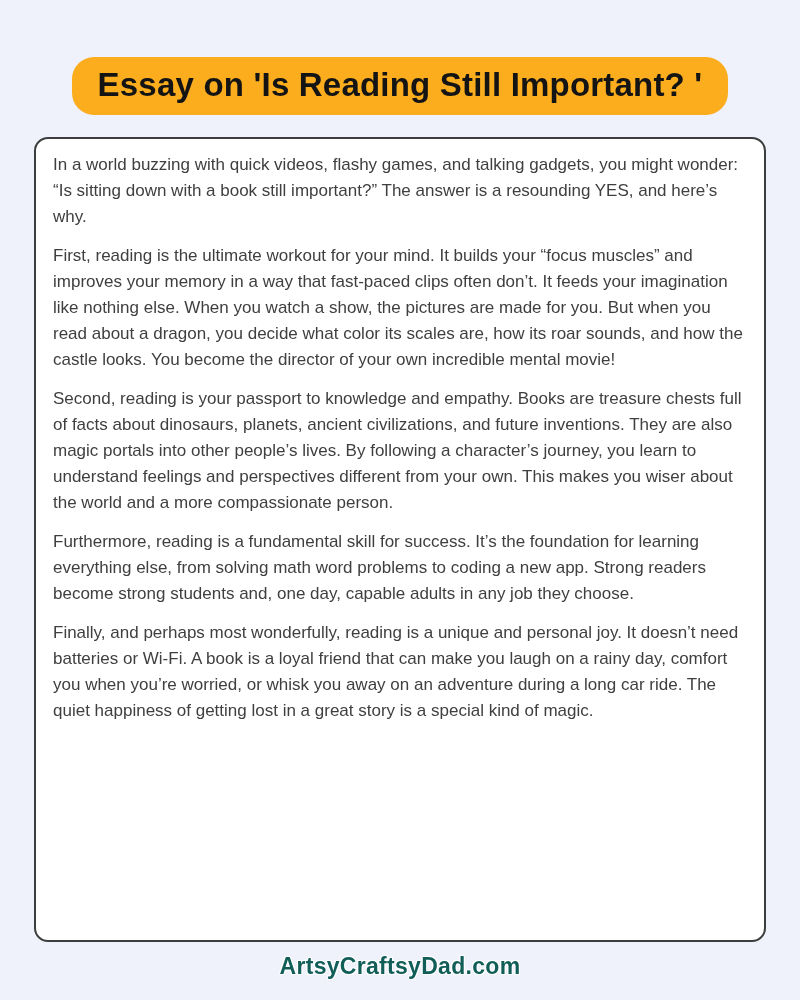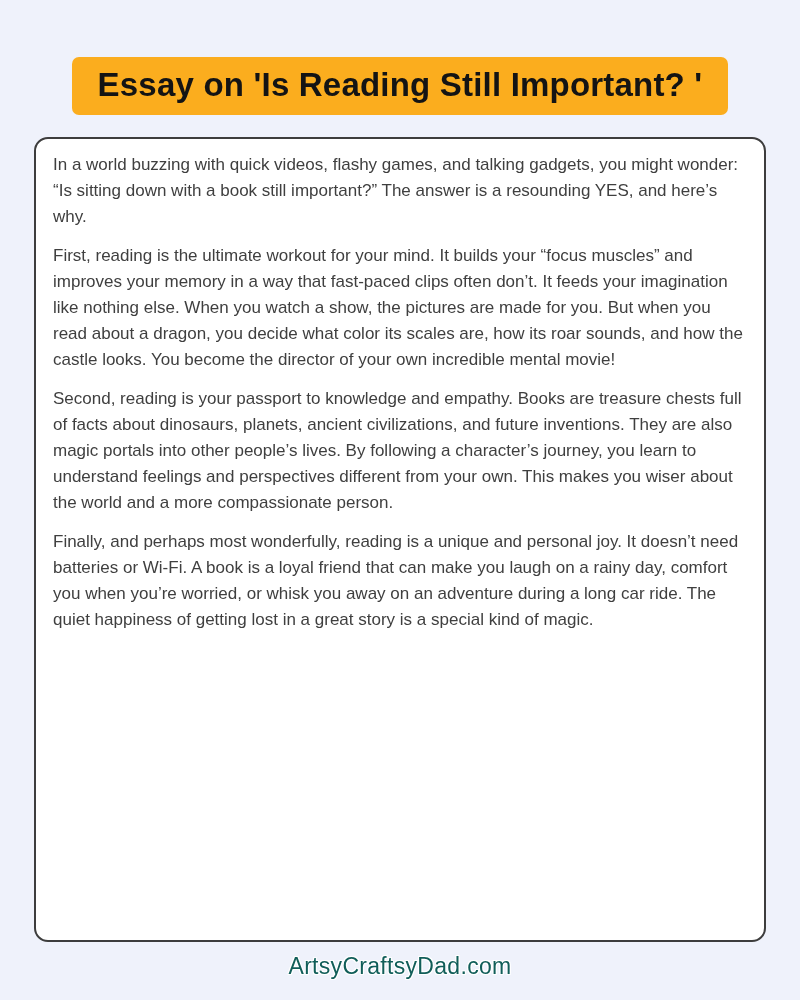--- a/index.html
+++ b/index.html
@@ -15,21 +15,21 @@
   }
   .banner-wrap {
     display: flex;
     justify-content: center;
     padding-top: 57px;
   }
   .title-banner {
     display: inline-block;
     background: var(--banner-bg, #FBAD1E);
     color: var(--banner-fg, #141414);
-    border-radius: 7px;
+    border-radius: 22px;
     padding: 9px 26px 11px 26px;
     font-size: 33px;
     font-weight: bold;
     letter-spacing: 0.2px;
     white-space: nowrap;
   }
   .essay-box {
     box-sizing: border-box;
     width: 732px;
     min-height: 805px;
@@ -48,39 +48,40 @@
   .essay-box p:last-child {
     margin-bottom: 0;
   }
   .footer-wrap {
     text-align: center;
     margin-top: 11px;
   }
   .site-link {
     display: inline-block;
     font-size: 23px;
-    font-weight: normal;
+    font-weight: bold;
     color: var(--footer-fg, #115E59);
     letter-spacing: 0.3px;
     text-decoration: none;
     text-shadow:
       -1px -1px 0 #ffffff, 1px -1px 0 #ffffff,
       -1px  1px 0 #ffffff, 1px  1px 0 #ffffff;
     cursor: pointer;
   }
 </style>
 </head>
 <body>
 
 <div class="banner-wrap">
   <div class="title-banner">Essay on 'Is Reading Still Important? '</div>
 </div>
 
 <div class="essay-box">
   <p>In a world buzzing with quick videos, flashy games, and talking gadgets, you might wonder: “Is sitting down with a book still important?” The answer is a resounding YES, and here’s why.</p>
   <p>First, reading is the ultimate workout for your mind. It builds your “focus muscles” and improves your memory in a way that fast-paced clips often don’t. It feeds your imagination like nothing else. When you watch a show, the pictures are made for you. But when you read about a dragon, you decide what color its scales are, how its roar sounds, and how the castle looks. You become the director of your own incredible mental movie!</p>
   <p>Second, reading is your passport to knowledge and empathy. Books are treasure chests full of facts about dinosaurs, planets, ancient civilizations, and future inventions. They are also magic portals into other people’s lives. By following a character’s journey, you learn to understand feelings and perspectives different from your own. This makes you wiser about the world and a more compassionate person.</p>
+  <p>Furthermore, reading is a fundamental skill for success. It’s the foundation for learning everything else, from solving math word problems to coding a new app. Strong readers become strong students and, one day, capable adults in any job they choose.</p>
   <p>Finally, and perhaps most wonderfully, reading is a unique and personal joy. It doesn’t need batteries or Wi-Fi. A book is a loyal friend that can make you laugh on a rainy day, comfort you when you’re worried, or whisk you away on an adventure during a long car ride. The quiet happiness of getting lost in a great story is a special kind of magic.</p>
 </div>
 
 <div class="footer-wrap">
   <span class="site-link">ArtsyCraftsyDad.com</span>
 </div>
 
 </body></html>

